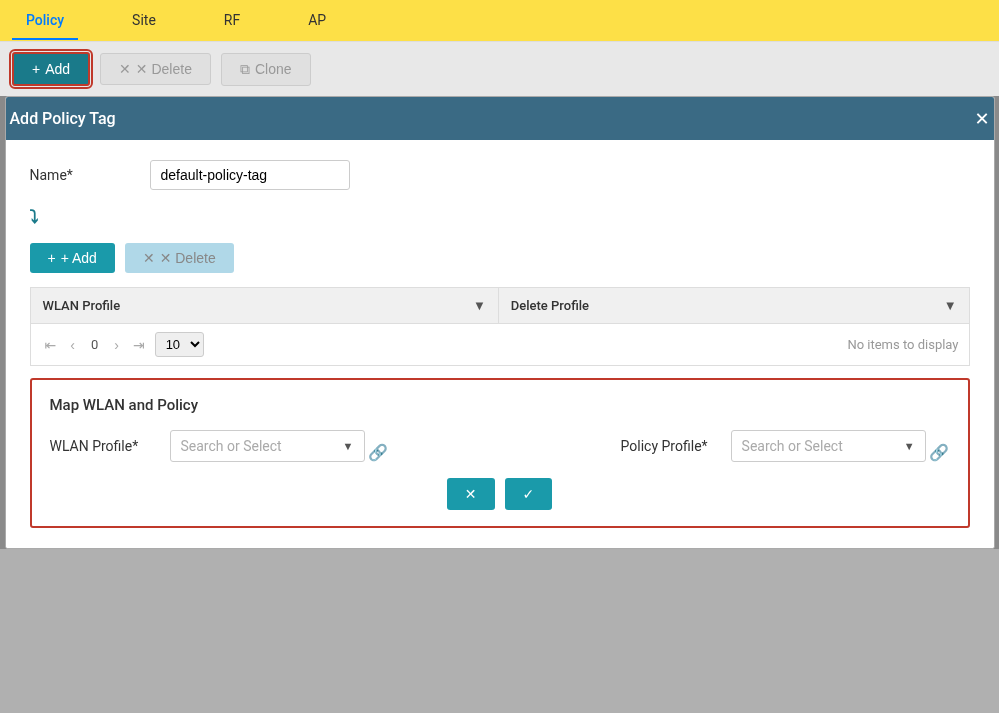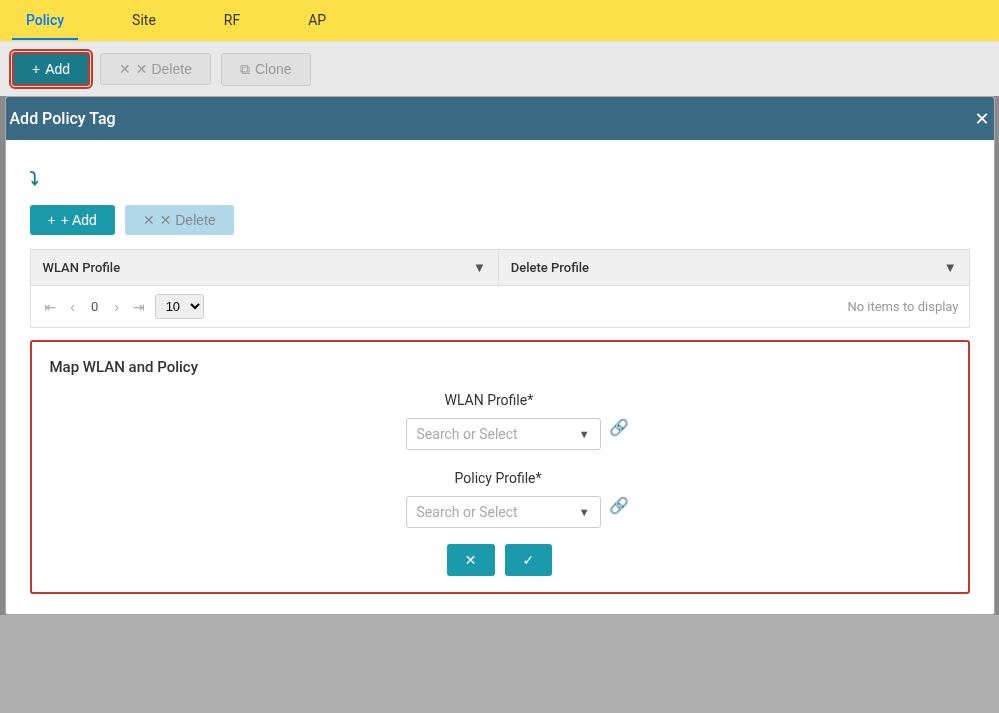--- a/index.html
+++ b/index.html
@@ -267,33 +267,30 @@
       font-size: 15px;
       font-weight: 500;
       color: #333;
       margin-bottom: 16px;
     }
     .map-form-row {
       display: flex;
       align-items: center;
       gap: 10px;
       margin-bottom: 16px;
-      flex-direction: column;
     }
     .map-label {
       font-size: 14px;
       color: #333;
       width: 110px;
       flex-shrink: 0;
     }
     .search-select-wrap {
       display: flex;
-      align-items: flex-start;
-      gap: 5px;
-      margin-left: 36px;
+      align-items: flex-end;
     }
     .search-select {
       border: 1px solid #ccc;
       border-radius: 3px;
       padding: 7px 10px;
       font-size: 14px;
       width: 195px;
       color: #aaa;
       background: white;
       display: flex;
@@ -370,20 +367,24 @@
 <div class="modal-overlay">
   <div class="modal">
 
     <div class="modal-header">
       <span>Add Policy Tag</span>
       <button class="modal-close">✕</button>
     </div>
 
     <div class="modal-body">
 
+      <div class="form-row">
+        <span class="form-label">Name*</span>
+        <input class="form-input" type="text" value="default-policy-tag" style="">
+      </div>
 
 
       <div class="section-heading">
         <span class="chevron-icon">⤵</span>
       </div>
 
       <div class="sub-toolbar">
         <button class="btn-add-sub">
           <span>+</span>
           <span>+ Add</span>

